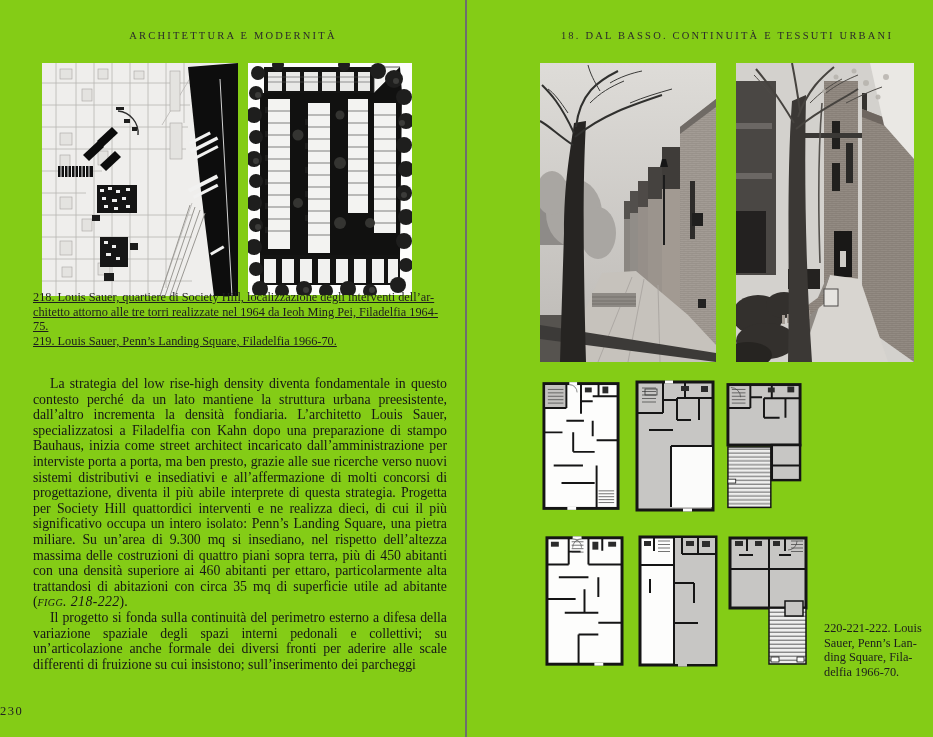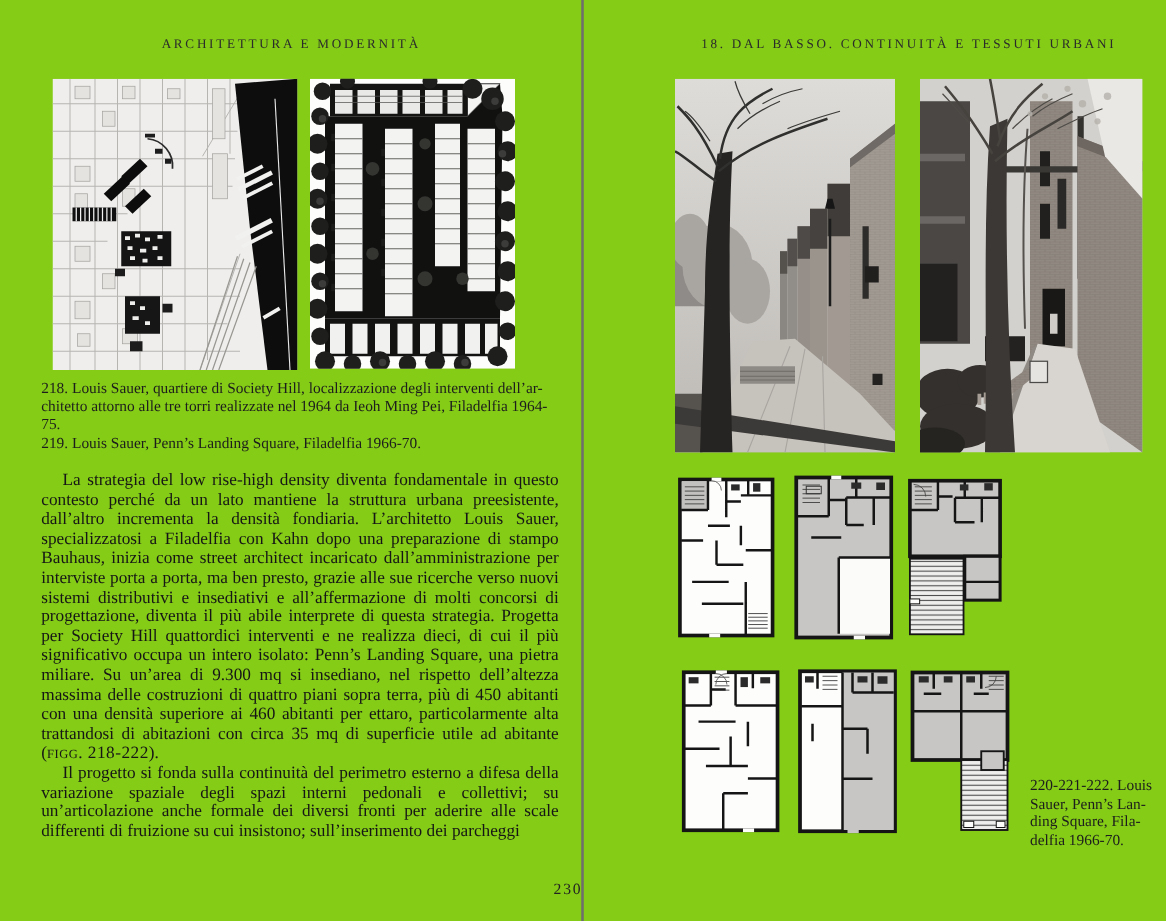--- a/index.html
+++ b/index.html
@@ -7,29 +7,29 @@
           font-family:"Liberation Serif", "DejaVu Serif", serif;color:#1a1a1a;}
   .divider{position:absolute;left:465px;top:0;width:2px;height:737px;background:#6e6e6e;}
   .page{position:absolute;top:0;height:737px;width:466px;}
   .page.left{left:0;} .page.right{left:494px;}
   .runhead{position:absolute;top:30px;left:0;width:466px;text-align:center;
            font-size:10.5px;letter-spacing:2.2px;color:#2b2b2b;white-space:nowrap;}
   .fig{position:absolute;}
   .fig svg{display:block;}
   .caption{position:absolute;font-size:12.3px;line-height:14.7px;color:#1d1d1d;
            white-space:pre-line;}
-  .caption.leftcap{left:33px;top:303px;width:416px;}
+  .caption.leftcap{left:33px;top:290px;width:416px;text-decoration:underline;}
   .caption.rightcap{left:330px;top:621px;width:114px;}
   .bodytext{position:absolute;left:33px;top:376px;width:414px;font-size:13.8px;
             line-height:15.6px;text-align:justify;color:#161616;}
   .bodytext p{margin:0;}
   .bodytext p.indent{text-indent:17px;}
   .it{}
-  .sc{font-variant:small-caps;letter-spacing:.4px;}
-  .folio{position:absolute;top:704px;left:0;width:466px;text-align:right;
+  .sc{font-variant:small-caps;letter-spacing:.4px;font-style:italic;}
+  .folio{position:absolute;top:704px;left:0;width:466px;text-align:left;
          font-size:12.5px;letter-spacing:1.5px;color:#222;}
 </style>
 </head>
 <body>
 
 <div class="spread">
 
   <svg width="0" height="0" style="position:absolute" aria-hidden="true">
     <defs>
       <pattern id="deck" width="4" height="4" patternUnits="userSpaceOnUse">

